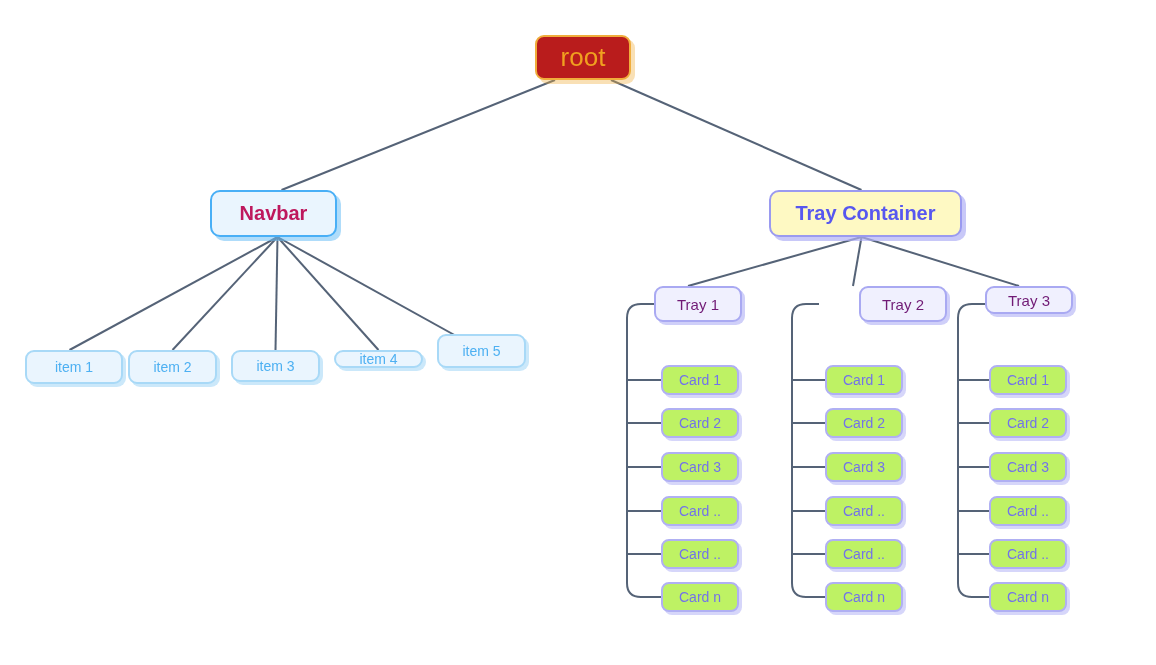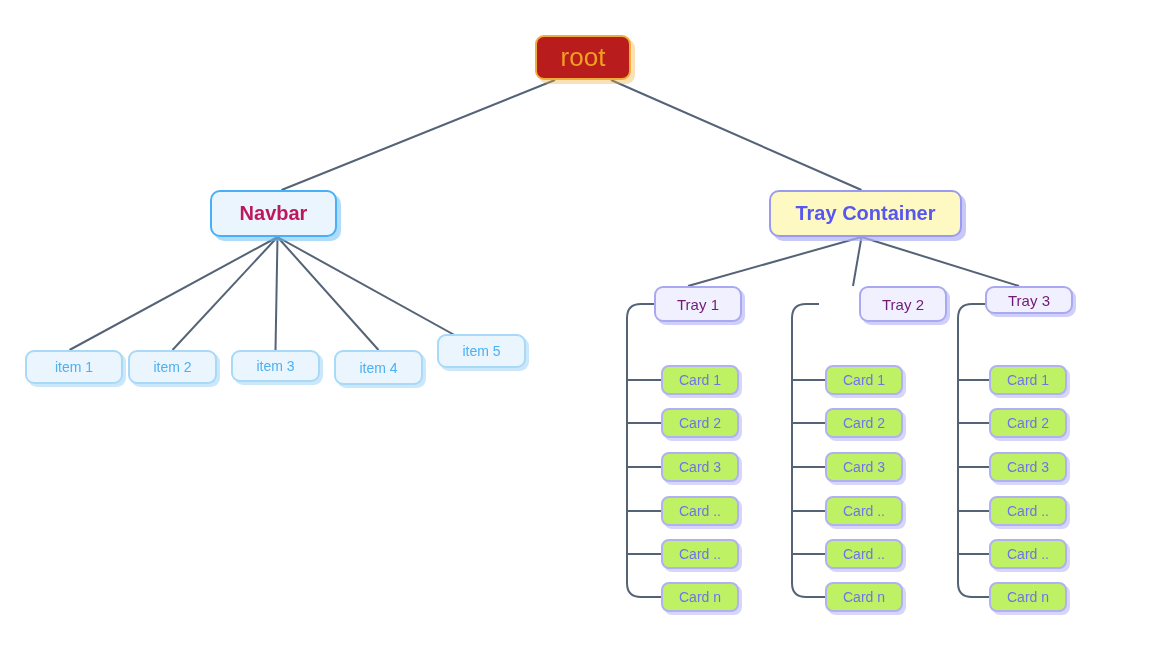--- a/index.html
+++ b/index.html
@@ -138,21 +138,21 @@
       <line x1="958" y1="511" x2="989" y2="511" stroke="#556377" stroke-width="2" stroke-linecap="butt"></line>
       <line x1="958" y1="554" x2="989" y2="554" stroke="#556377" stroke-width="2" stroke-linecap="butt"></line>
     </svg>
   <div id="node-layer">
       <div class="node n-root" style="left: 535px; top: 35px; width: 96px; height: 45px;">root</div>
       <div class="node n-navbar" style="left: 210px; top: 190px; width: 127px; height: 47px;">Navbar</div>
       <div class="node n-traycontainer" style="left: 769px; top: 190px; width: 193px; height: 47px;">Tray Container</div>
       <div class="node n-item" style="left: 25px; top: 350px; width: 98px; height: 34px;">item 1</div>
       <div class="node n-item" style="left: 128px; top: 350px; width: 89px; height: 34px;">item 2</div>
       <div class="node n-item" style="left: 231px; top: 350px; width: 89px; height: 32px;">item 3</div>
-      <div class="node n-item" style="left: 334px; top: 350px; width: 89px; height: 35px;">item 4</div>
+      <div class="node n-item" style="left: 334px; top: 350px; width: 89px; height: 18px;">item 4</div>
       <div class="node n-item" style="left: 437px; top: 334px; width: 89px; height: 34px;">item 5</div>
       <div class="node n-tray" style="left: 654px; top: 286px; width: 88px; height: 36px;">Tray 1</div>
       <div class="node n-card" style="left: 661px; top: 365px; width: 78px; height: 30px;">Card 1</div>
       <div class="node n-card" style="left: 661px; top: 408px; width: 78px; height: 30px;">Card 2</div>
       <div class="node n-card" style="left: 661px; top: 452px; width: 78px; height: 30px;">Card 3</div>
       <div class="node n-card" style="left: 661px; top: 496px; width: 78px; height: 30px;">Card ..</div>
       <div class="node n-card" style="left: 661px; top: 539px; width: 78px; height: 30px;">Card ..</div>
       <div class="node n-card" style="left: 661px; top: 582px; width: 78px; height: 30px;">Card n</div>
       <div class="node n-tray" style="left: 819px; top: 286px; width: 88px; height: 36px; margin-left: 40px;">Tray 2</div>
       <div class="node n-card" style="left: 825px; top: 365px; width: 78px; height: 30px;">Card 1</div>

